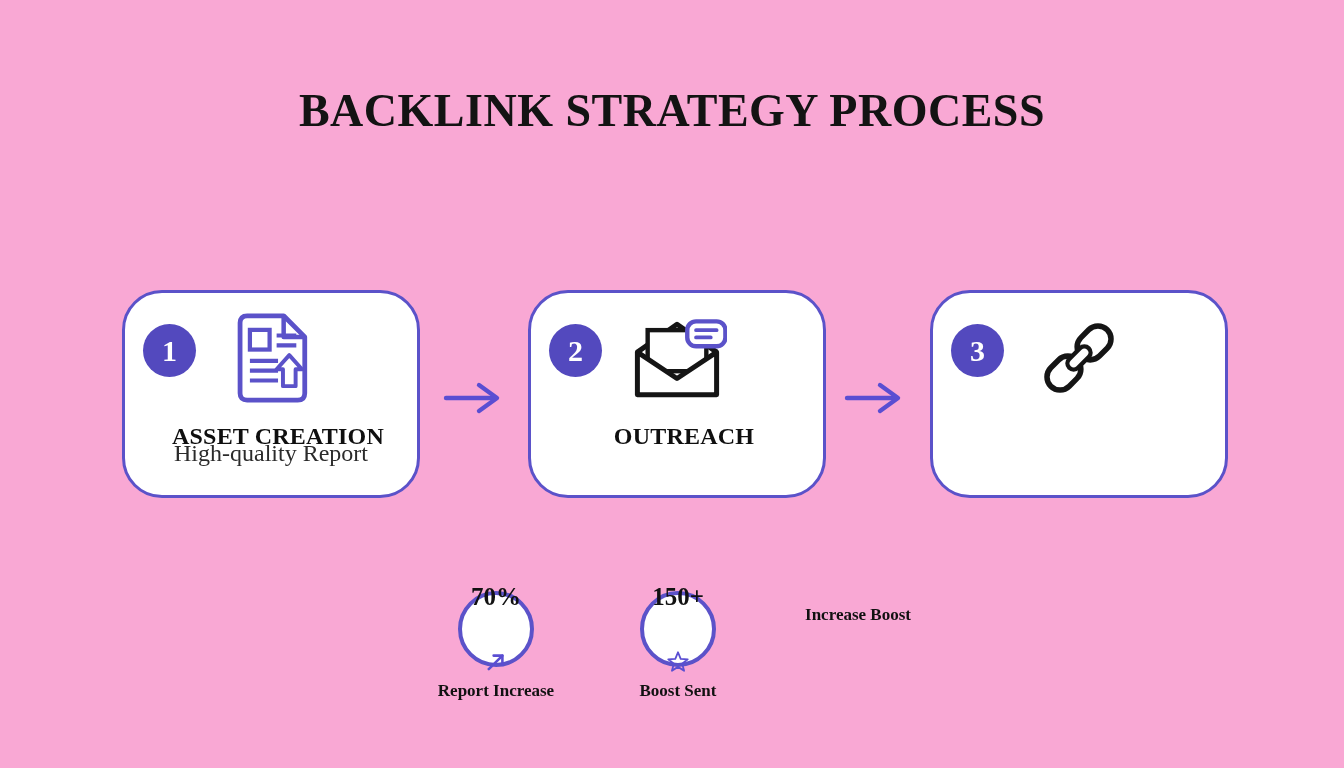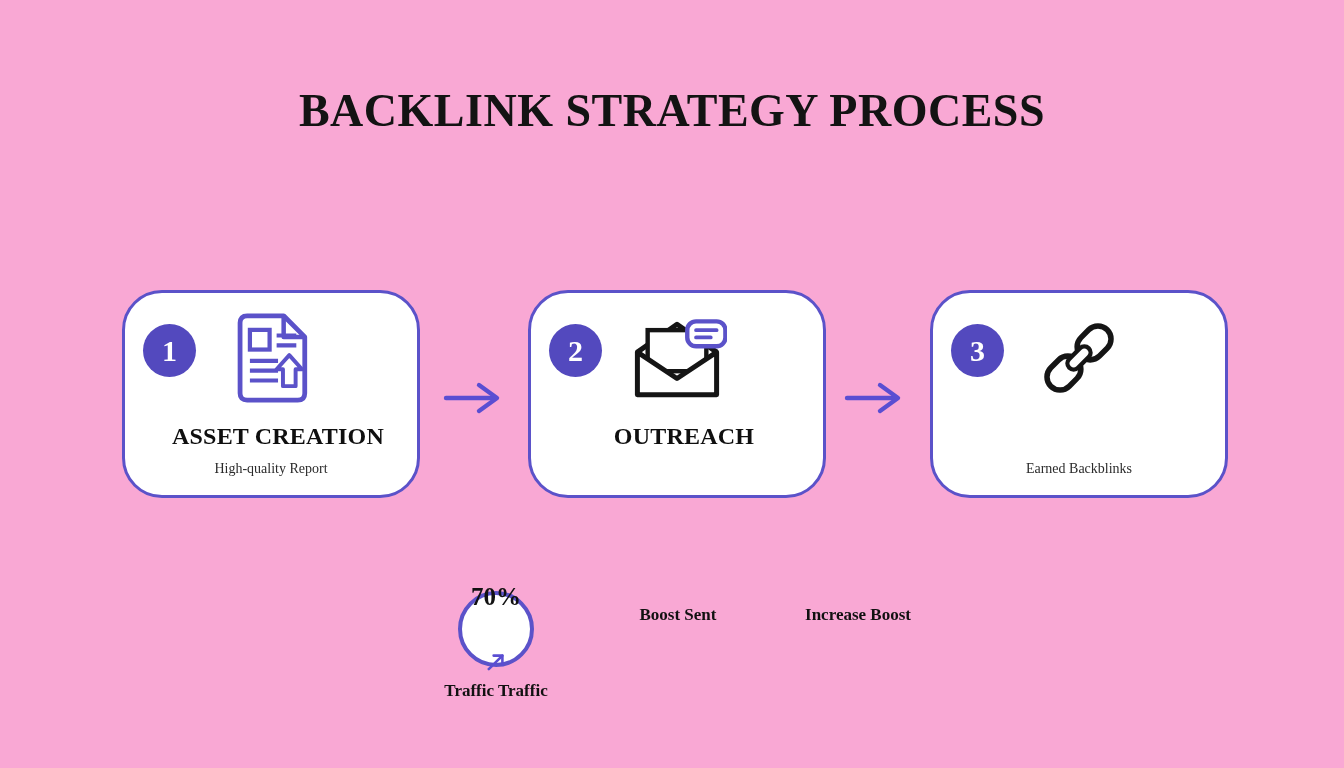--- a/index.html
+++ b/index.html
@@ -78,25 +78,25 @@
     font-size: 24px;
     line-height: 26px;
     font-weight: 700;
     letter-spacing: 0.2px;
     color: #0f0f0f;
     margin-left: 7px;
   }
 
   .card-subtitle {
     position: absolute;
-    top: 164px;
-    left: 0;
-    width: 100%;
-    text-align: center;
-    font-size: 14px;
+    top: 148px;
+    left: 0;
+    width: 100%;
+    text-align: center;
+    font-size: 24px;
     line-height: 24px;
     font-weight: 400;
     color: #2b2b2b;
   }
 
   
   .flow-arrow {
     position: absolute;
     top: 378px;
     width: 64px;
@@ -209,37 +209,44 @@
     <div class="step-badge">3</div>
     <div class="card-icon-area">
       <svg width="88" height="88" viewBox="0 0 64 64" fill="none">
         <g transform="rotate(45 32 32)">
           <rect x="22.5" y="3" width="19" height="27" rx="9.5" stroke="#151515" stroke-width="4"></rect>
           <rect x="22.5" y="34" width="19" height="27" rx="9.5" stroke="#151515" stroke-width="4"></rect>
           <rect x="27.5" y="22" width="9" height="20" rx="4.5" fill="#ffffff" stroke="#151515" stroke-width="3.2"></rect>
         </g>
       </svg>
     </div>
-    <div class="card-subtitle">Earned Backblinks</div>
   </div>
 
   <div class="stat stat-1">
     <div class="stat-circle">
       <div class="stat-value">70%</div>
       <div class="stat-mini-icon">
         <svg width="24" height="24" viewBox="0 0 30 30" fill="none">
           <path d="M6 24 L23 7" stroke="#5a4ed2" stroke-width="3.2" stroke-linecap="round"></path>
           <path d="M12 7 H23 V18" stroke="#5a4ed2" stroke-width="3.2" stroke-linecap="round" stroke-linejoin="round"></path>
         </svg>
       </div>
     </div>
-    <div class="stat-label">Traffic Traffic</div>
+    <div class="stat-label">Report Increase</div>
   </div>
 
   <div class="stat stat-2">
+    <div class="stat-circle">
+      <div class="stat-value">150+</div>
+      <div class="stat-mini-icon">
+        <svg width="24" height="24" viewBox="0 0 32 32" fill="none">
+          <path d="M16 3 L19.6 11.8 L29 12.4 L21.6 18.4 L24.1 27.8 L16 22.5 L7.9 27.8 L10.4 18.4 L3 12.4 L12.4 11.8 Z" stroke="#5a4ed2" stroke-width="2.4" stroke-linejoin="round"></path>
+        </svg>
+      </div>
+    </div>
     <div class="stat-label">Boost Sent</div>
   </div>
 
   <div class="stat stat-3">
     <div class="stat-label">Increase Boost</div>
   </div>
 
 </div>
 
 </body></html>

